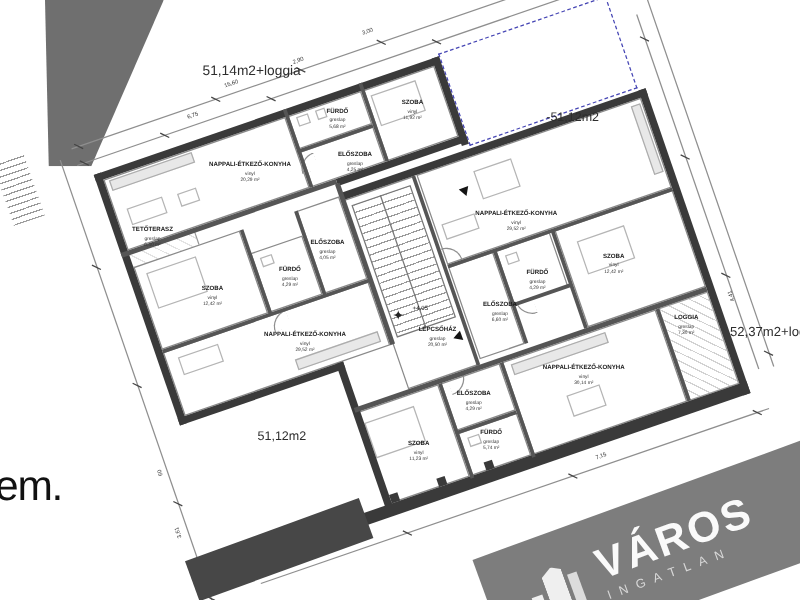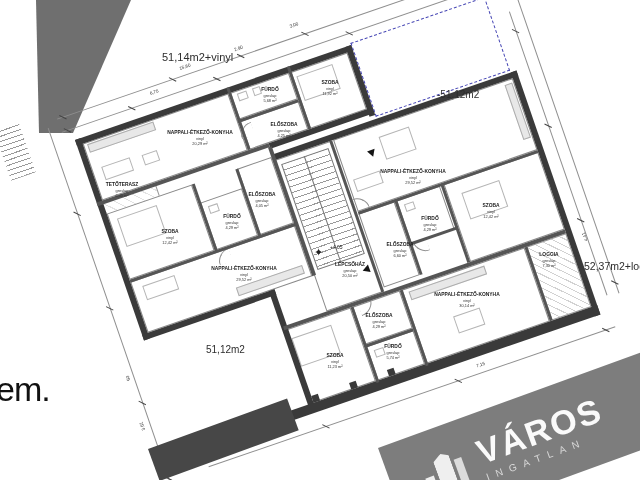--- a/index.html
+++ b/index.html
@@ -287,21 +287,21 @@
     <span class="n">LOGGIA</span>
       <span class="s">greslap</span>
       <span class="s">7,30 m²</span>
   </div>
 
   <span class="lvl" style="left:330px;top:244px;">+4,05</span>
   <span class="star" style="left:314px;top:246px;">✦</span>
   <div class="tri" style="left:362px;top:266px;transform:rotate(-110deg);"></div>
   <div class="tri" style="left:368px;top:150px;transform:rotate(160deg);"></div>
 
-  <span class="arealabel" style="left:162px;top:51px;">51,14m2+vinyl</span>
+  <span class="arealabel" style="left:162px;top:51px;">51,14m2+loggia</span>
   <span class="arealabel" style="left:437px;top:89px;font-size:10px;">-51,12m2</span>
   <span class="arealabel" style="left:584px;top:260px;font-size:10.5px;">52,37m2+loggia</span>
   <span class="arealabel" style="left:206px;top:344px;font-size:10px;">51,12m2</span>
 
   <span class="floorlabel" style="left:-4px;top:370px;">em.</span>
 
   <div class="band">
     <div class="bicon">
       <div class="b1"></div>
         <div class="b2"></div>

